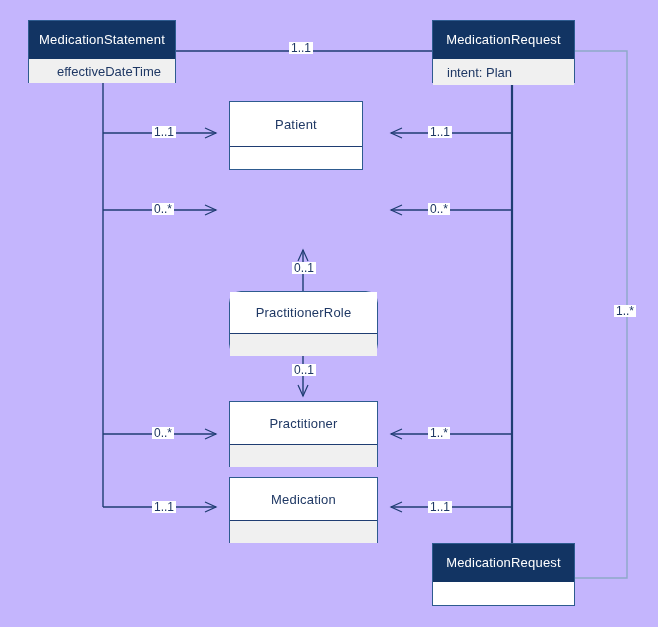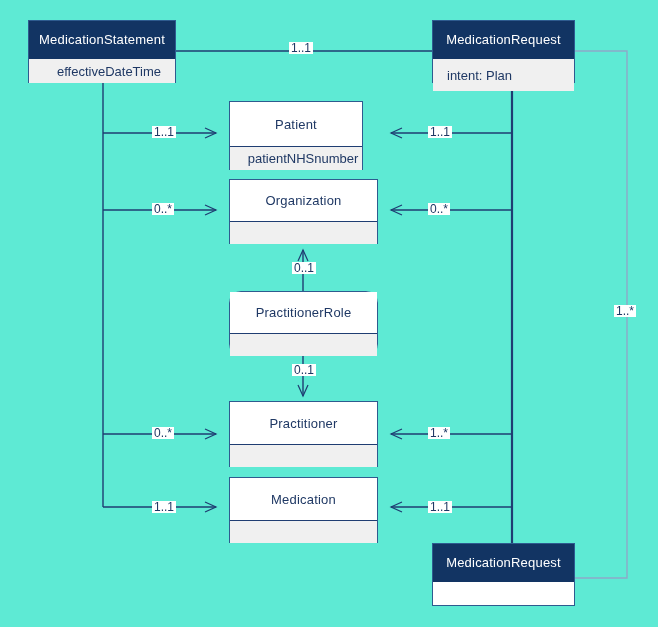--- a/index.html
+++ b/index.html
@@ -7,21 +7,21 @@
     padding: 0;
     background: #ffffff;
   }
   body {
     font-family: "Liberation Sans", sans-serif;
   }
   #diagram-root {
     position: relative;
     width: 658px;
     height: 627px;
-    background: #5eead4;
+    background: #c4b5fd;
     overflow: hidden;
   }
   #edge-layer {
     position: absolute;
     left: 0;
     top: 0;
     width: 658px;
     height: 627px;
   }
   .uml-class {
@@ -125,32 +125,27 @@
     </g>
   </svg>
 
   <div class="uml-class dark" style="left:28px; top:20px; width:148px; height:63px;">
     <div class="uml-header" style="height:38px;">MedicationStatement</div>
     <div class="uml-attrs" style="height:24px;">effectiveDateTime</div>
   </div>
 
   <div class="uml-class dark" style="left:432px; top:20px; width:143px; height:63px;">
     <div class="uml-header" style="height:38px;">MedicationRequest</div>
-    <div class="uml-attrs left-pad" style="height:32px;">intent: Plan</div>
+    <div class="uml-attrs left-pad" style="height:26px;">intent: Plan</div>
   </div>
 
   <div class="uml-class" style="left:229px; top:101px; width:134px; height:69px;">
     <div class="uml-header" style="height:45px;">Patient</div>
-    <div class="uml-attrs" style="height:23px;">patientNHSnumber</div>
   </div>
 
-  <div class="uml-class" style="left:229px; top:179px; width:149px; height:65px;">
-    <div class="uml-header" style="height:42px;">Organization</div>
-    <div class="uml-attrs empty" style="height:22px;"></div>
-  </div>
 
   <div class="uml-class" style="left:229px; top:291px; width:149px; height:65px;border-radius:12px;">
     <div class="uml-header" style="height:42px;">PractitionerRole</div>
     <div class="uml-attrs empty" style="height:22px;"></div>
   </div>
 
   <div class="uml-class" style="left:229px; top:477px; width:149px; height:66px;">
     <div class="uml-header" style="height:43px;">Medication</div>
     <div class="uml-attrs empty" style="height:22px;"></div>
   </div>

